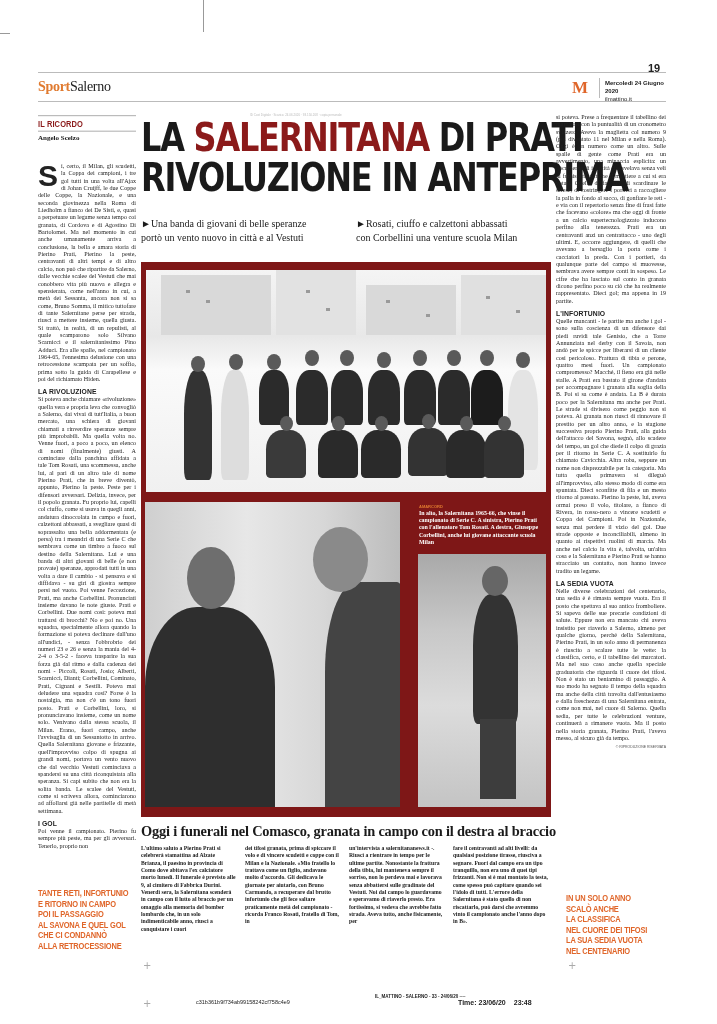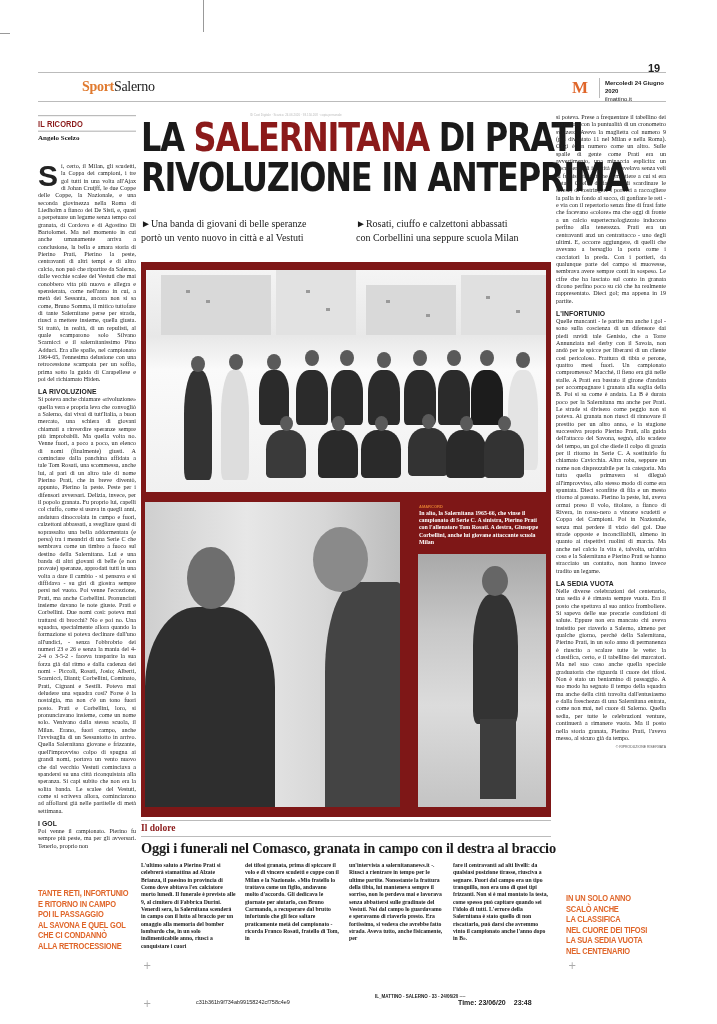--- a/index.html
+++ b/index.html
@@ -5,21 +5,21 @@
   * { box-sizing: border-box; margin: 0; padding: 0; }
   html, body { width: 717px; height: 1024px; background: #fff; overflow: hidden; }
   body { position: relative; font-family: "DejaVu Serif", serif; color: #1a1a1a; }
 
   .crop-mark { position: absolute; width: 1px; background: #999; }
   .crop-mark-h { position: absolute; height: 1px; background: #999; }
 
   .page-number { position: absolute; left: 648px; top: 62px; font-family: "Liberation Sans", sans-serif; font-weight: bold; font-size: 11px; color: #222; }
 
   .masthead { position: absolute; left: 38px; top: 72px; width: 628px; height: 30px; border-top: 1px solid #bbb; border-bottom: 1px solid #bbb; }
-  .section-title { position: absolute; left: 0; top: 6px; font-family: "Liberation Serif", serif; font-size: 14px; letter-spacing: -0.3px; margin-left: 44px; }
+  .section-title { position: absolute; left: 0; top: 6px; font-family: "Liberation Serif", serif; font-size: 14px; letter-spacing: -0.3px; }
   .section-title .sport { color: #e07a2f; font-weight: bold; }
   .section-title .salerno { color: #222; }
   .logo-m { position: absolute; left: 534px; top: 5px; font-family: "Liberation Serif", serif; font-weight: bold; font-size: 17px; color: #e0662a; }
   .logo-sep { position: absolute; left: 561px; top: 5px; width: 1px; height: 20px; background: #bbb; }
   .date-block { position: absolute; left: 567px; top: 6px; font-family: "Liberation Sans", sans-serif; font-size: 6px; line-height: 8px; color: #222; }
   .date-block .date { font-weight: bold; }
 
   
   .left-col { position: absolute; left: 38px; top: 115px; width: 98px; }
   .kicker { font-family: "Liberation Sans", sans-serif; font-weight: bold; font-size: 7.5px; color: #8b1a1a; border-top: 1px solid #bbb; border-bottom: 1px solid #bbb; padding: 2px 0 1px; letter-spacing: 0.1px; transform: scaleY(1.2); transform-origin: left top; }
@@ -111,21 +111,21 @@
 <div class="headline">
   <div><span>LA </span><span class="accent">SALERNITANA</span><span> DI PRATI</span></div>
   <div>RIVOLUZIONE IN ANTEPRIMA</div>
 </div>
 <div class="deck" style="left:141px;">
   <div>►Una banda di giovani di belle speranze</div>
   <div>portò un vento nuovo in città e al Vestuti</div>
 </div>
 <div class="deck" style="left:356px;">
   <div>►Rosati, ciuffo e calzettoni abbassati</div>
-  <div>con Corbellini una seppure scuola Milan</div>
+  <div>con Corbellini una venture scuola Milan</div>
 </div>
 
 <div class="photo-frame">
   <div class="photo photo-team" title="Squadra Salernitana 1965-66 in posa">
     <div class="bldg" style="left:15px;top:5px;width:110px;height:60px;"></div>
     <div class="bldg" style="left:130px;top:0;width:80px;height:65px;background:#e2e2e2;"></div>
     <div class="bldg" style="left:220px;top:15px;width:90px;height:50px;"></div>
     <div class="bldg" style="left:315px;top:5px;width:85px;height:60px;background:#e0e0e0;"></div>
     <div class="win" style="left:40px;top:20px;"></div>
     <div class="win" style="left:60px;top:30px;"></div>
@@ -200,21 +200,20 @@
 <div class="pull-quote" style="left:566px;top:893px;width:140px;">
   <div>IN UN SOLO ANNO</div>
   <div>SCALÒ ANCHE</div>
   <div>LA CLASSIFICA</div>
   <div>NEL CUORE DEI TIFOSI</div>
   <div>LA SUA SEDIA VUOTA</div>
   <div>NEL CENTENARIO</div>
 </div>
 
 <div class="bottom-story">
-  <div class="bottom-kicker">Il dolore</div>
   <div class="bottom-title">Oggi i funerali nel Comasco, granata in campo con il destra al braccio</div>
   <div class="bottom-cols">
     <div class="bc">L'ultimo saluto a Pierino Prati si celebrerà stamattina ad Alzate Brianza, il paesino in provincia di Como dove abitava l'ex calciatore morto lunedì. Il funerale è previsto alle 9, al cimitero di Fabbrica Durini. Venerdì sera, la Salernitana scenderà in campo con il lutto al braccio per un omaggio alla memoria del bomber lombardo che, in un solo indimenticabile anno, riuscì a conquistare i cuori</div>
     <div class="bc">dei tifosi granata, prima di spiccare il volo e di vincere scudetti e coppe con il Milan e la Nazionale. «Mio fratello lo trattava come un figlio, andavano molto d'accordo. Gli dedicava le giornate per aiutarlo, con Bruno Carmando, a recuperare dal brutto infortunio che gli fece saltare praticamente metà del campionato - ricorda Franco Rosati, fratello di Tom, in</div>
     <div class="bc">un'intervista a salernitananews.it -. Riuscì a rientrare in tempo per le ultime partite. Nonostante la frattura della tibia, lui manteneva sempre il sorriso, non lo perdeva mai e lavorava senza abbattersi sulle gradinate del Vestuti. Noi dal campo lo guardavamo e speravamo di riaverlo presto. Era fortissimo, si vedeva che avrebbe fatto strada. Aveva tutto, anche fisicamente, per</div>
     <div class="bc">fare il centravanti ad alti livelli: da qualsiasi posizione tirasse, riusciva a segnare. Fuori dal campo era un tipo tranquillo, non era uno di quei tipi frizzanti. Non si è mai montato la testa, come spesso può capitare quando sei l'idolo di tutti. L'errore della Salernitana è stato quello di non riscattarlo, può darsi che avremmo vinto il campionato anche l'anno dopo in B».</div>
   </div>
 </div>
 
 <div style="position:absolute;left:143px;top:960px;font-family:'DejaVu Sans',sans-serif;font-size:10px;color:#aaa;">+</div>

